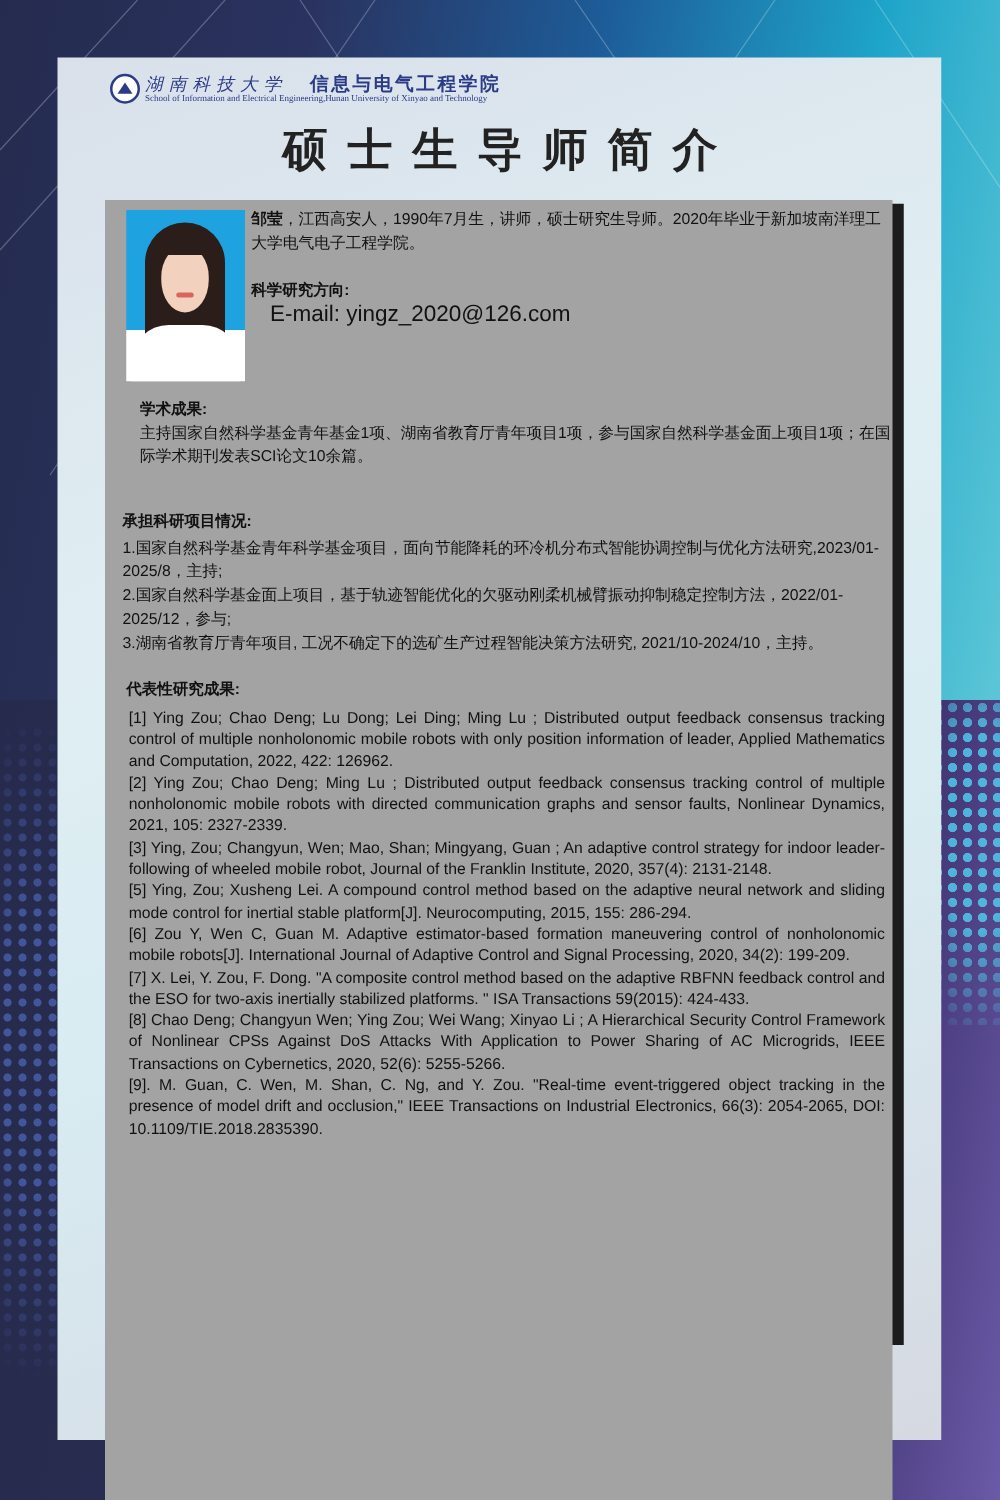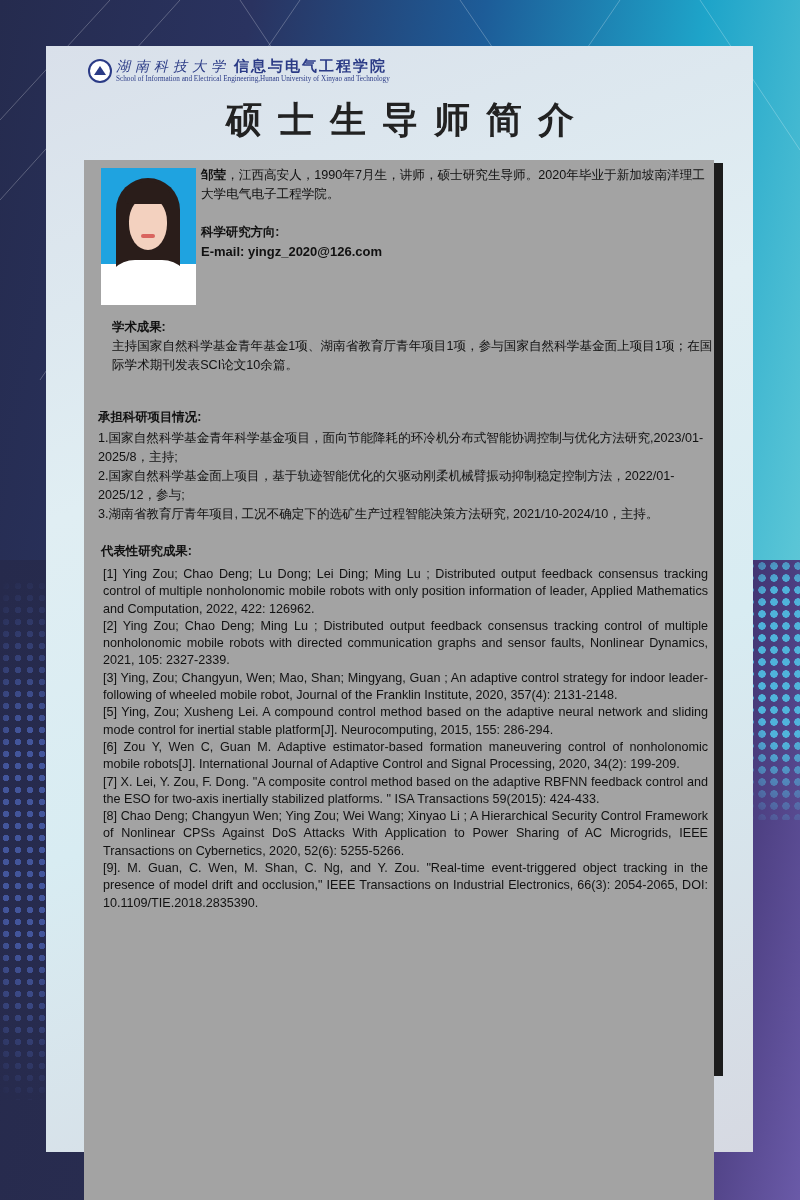--- a/index.html
+++ b/index.html
@@ -45,21 +45,21 @@
     width:24px; height:24px; border-radius:50%; border:2px solid #2b3b86;
     box-sizing:border-box; position:relative; background:#fff; margin-right:4px;
   }
   .logo-circle::after {
     content:""; position:absolute; left:4px; top:5px; width:0; height:0;
     border-left:6px solid transparent; border-right:6px solid transparent;
     border-bottom:9px solid #2b3b86;
   }
   .header-text { display:flex; flex-direction:column; }
   .header-cn { display:flex; align-items:baseline; color:#2b3b86; line-height:16px; }
-  .uni-name { font-family:Liberation Serif, serif; font-style:italic; font-size:14px; letter-spacing:5px; margin-right:4px; }
+  .uni-name { font-family:Liberation Sans, sans-serif; font-style:italic; font-size:14px; letter-spacing:5px; margin-right:18px; }
   .school-name { font-family:"DejaVu Serif", serif; font-size:15px; font-weight:bold; letter-spacing:2px; }
   .header-en { font-family:"Liberation Serif", serif; font-size:7.2px; color:#2b3b86; white-space:nowrap; line-height:9px; }
   .title {
     position:absolute; left:0; width:800px; top:96px; text-align:center;
     font-family:"DejaVu Serif", serif; font-size:36px; font-weight:bold; color:#222;
     letter-spacing:16px; text-indent:16px;
   }
   .card-shadow {
     position:absolute; left:95px; top:163px; width:628px; height:913px; background:#1c1c1c;
   }
@@ -91,21 +91,21 @@
   }
   .photo .lips {
     position:absolute; left:40px; top:66px; width:14px; height:4px; background:#d9655f; border-radius:3px;
   }
   .intro {
     position:absolute; left:117px; top:6px; width:510px;
     font-size:12.6px; line-height:19px;
   }
   .intro b { font-weight:bold; }
   .intro .gap { height:19px; }
-  .email { font-weight:bold; font-size:13px; margin-left:0; }
+  .email { font-weight:normal; font-size:18px; margin-left:15px; }
   .section-h { font-weight:bold; font-size:12.4px; }
   .sec {
     position:absolute; left:14px; width:606px; font-size:12.6px; line-height:19px;
   }
   .pubs {
     position:absolute; left:19px; top:406px; width:605px;
     font-size:12.6px; line-height:17.3px; text-align:justify;
   }
   .pubs p { margin:0; }
 </style>

